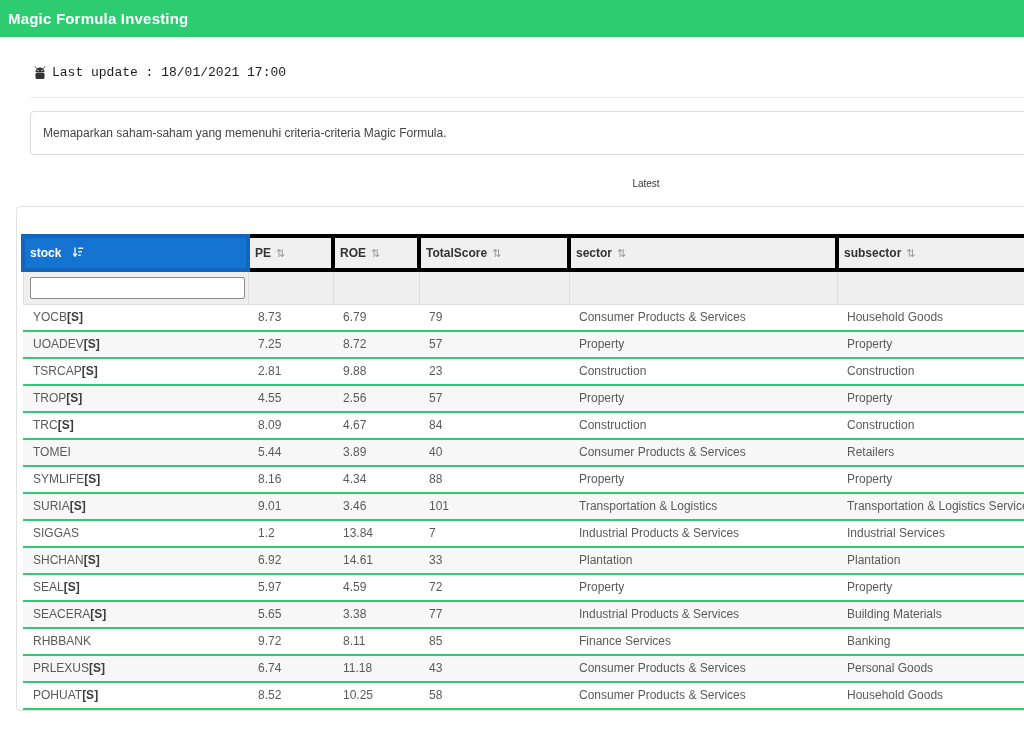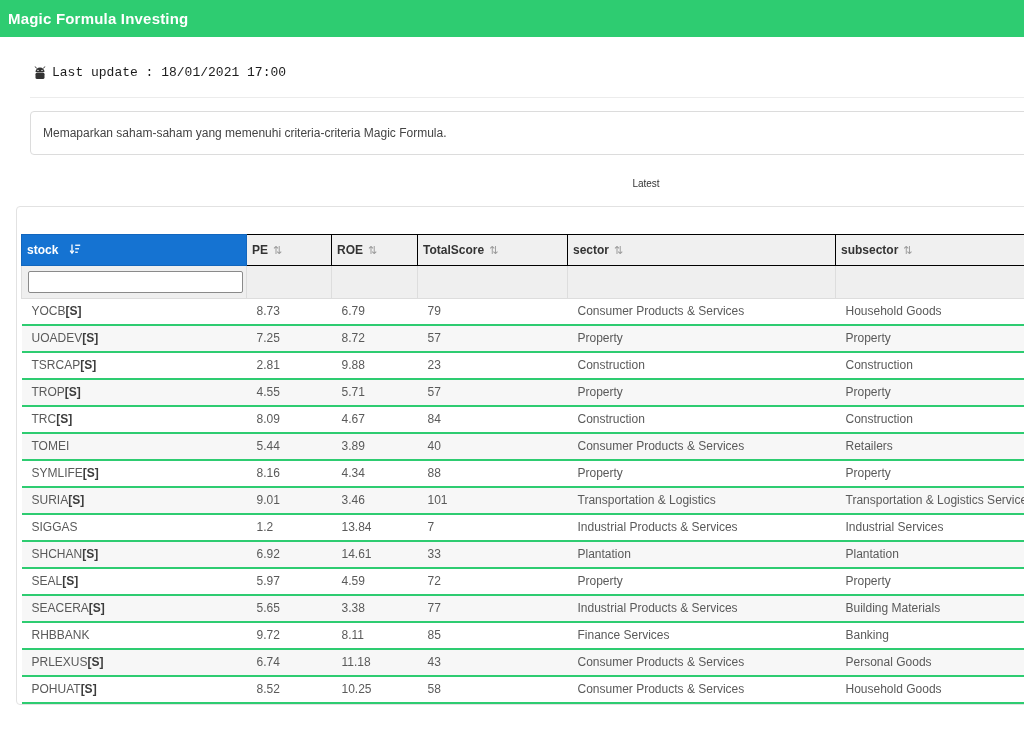--- a/index.html
+++ b/index.html
@@ -69,21 +69,21 @@
   
   table.stocks {
     margin-top: 12px;
     border-collapse: collapse;
     table-layout: fixed;
     width: 1104px;
     font-size: 12px;
   }
   .stocks thead th {
     background: #f0f0f0;
-    border: 1px solid #000000;
+    border: 4px solid #000000;
     text-align: left;
     font-weight: bold; color: #333;
     padding: 8px 5px;
     height: 13px; line-height: 13px;
     box-sizing: content-box;
     cursor: pointer;
   }
   .stocks thead th.th-stock {
     background: var(--blue-header);
     color: #fff; border-color: #1266bd;
@@ -212,21 +212,21 @@
           <td><span>TSRCAP</span><b>[S]</b></td>
           <td>2.81</td>
           <td>9.88</td>
           <td>23</td>
           <td>Construction</td>
           <td>Construction</td>
         </tr>
         <tr>
           <td><span>TROP</span><b>[S]</b></td>
           <td>4.55</td>
-          <td>5.71</td>
+          <td>2.56</td>
           <td>57</td>
           <td>Property</td>
           <td>Property</td>
         </tr>
         <tr>
           <td><span>TRC</span><b>[S]</b></td>
           <td>8.09</td>
           <td>4.67</td>
           <td>84</td>
           <td>Construction</td>

